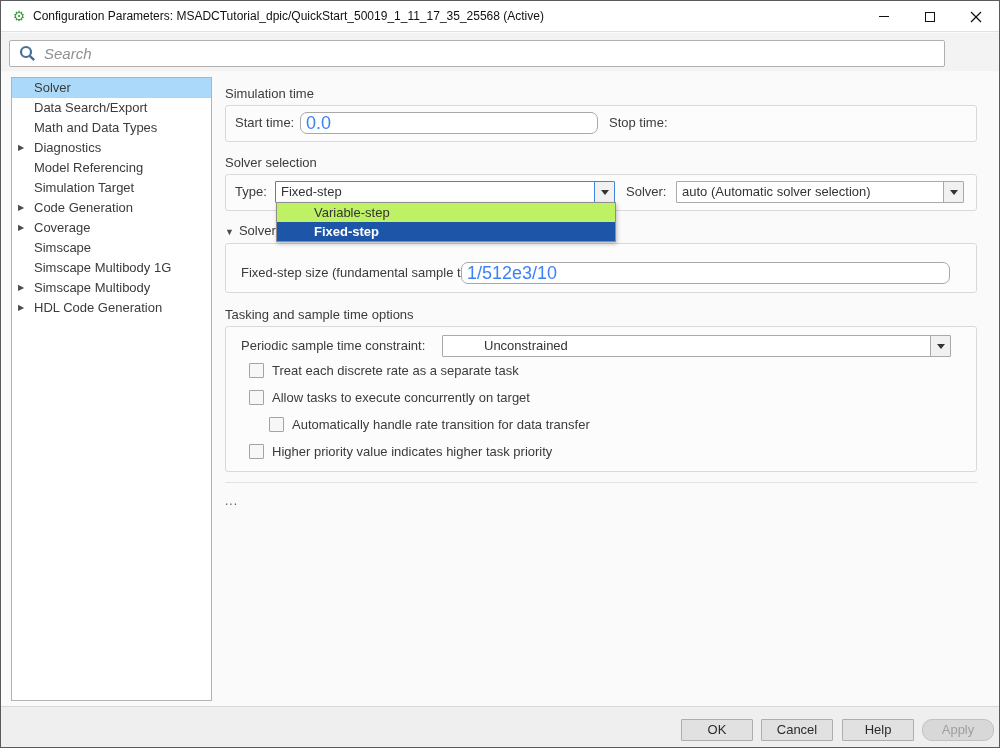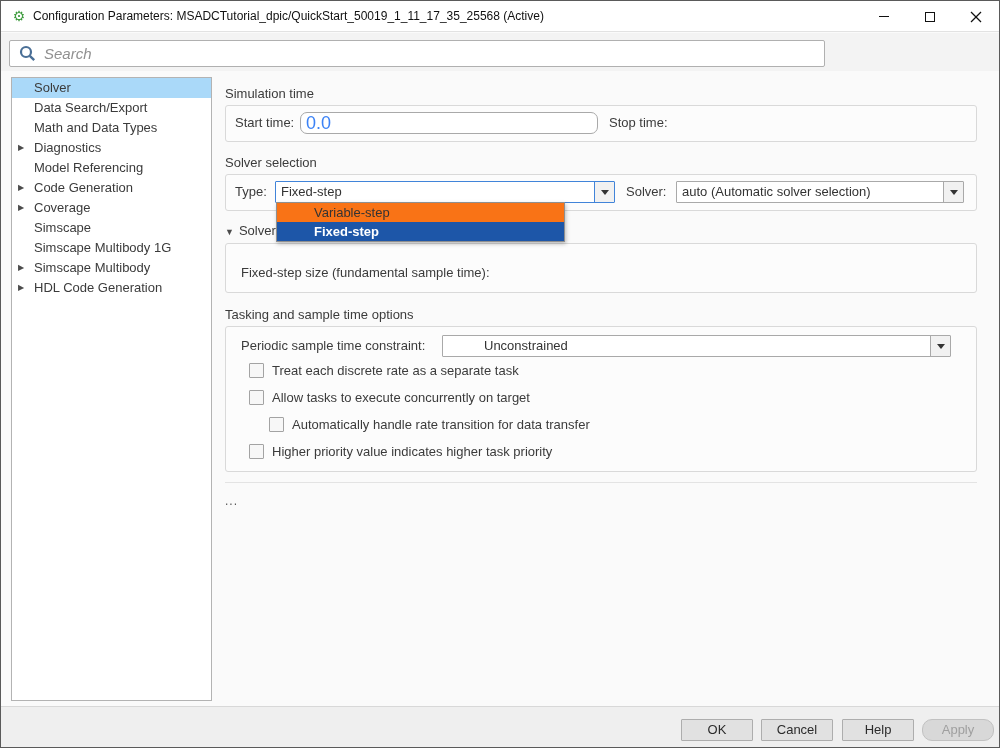--- a/index.html
+++ b/index.html
@@ -13,41 +13,41 @@
   #titlebar { position:absolute; left:0; top:0; width:100%; height:31px; background:#ffffff; border-bottom:1px solid #e2e2e2; }
   #app-icon { position:absolute; left:10px; top:7px; width:16px; height:16px; font-size:14px; line-height:16px; color:#3f9c3f; text-align:center; }
   #title-text { position:absolute; left:32px; top:8px; font-size:12px; color:#111; white-space:nowrap; }
   .win-btn { position:absolute; top:0; width:46px; height:31px; display:flex; align-items:center; justify-content:center; cursor:pointer; }
   #btn-min { right:92px; } #btn-max { right:46px; } #btn-close { right:0; }
   .min-glyph { width:10px; height:1px; background:#111; }
   .max-glyph { width:10px; height:10px; border:1px solid #111; }
   .close-glyph line { stroke:#111; stroke-width:1.2; }
   
   #search-row { position:absolute; left:0; top:32px; width:100%; height:38px; background:#f3f3f3; }
-  #search-box { position:absolute; left:8px; top:7px; width:816px; height:27px; background:#fff; border:1px solid #b0b0b0; border-radius:2px; display:flex; align-items:center; }
+  #search-box { position:absolute; left:8px; top:7px; width:936px; height:27px; background:#fff; border:1px solid #b0b0b0; border-radius:2px; display:flex; align-items:center; }
   #search-icon { margin:0 8px 0 9px; flex:0 0 auto; display:flex; }
   #search-placeholder { font-style:italic; font-size:15px; color:#909090; }
   
   #sidebar { position:absolute; left:10px; top:76px; width:201px; height:624px; background:#ffffff; border:1px solid #b3b3b3; }
   .tree-item { position:relative; height:20px; line-height:20px; padding-left:22px; white-space:nowrap; cursor:default; color:#3b3b3b; }
   .tree-item.selected { background:#aad9f9; }
   .tree-arrow { position:absolute; left:6px; top:0; width:12px; font-size:8px; line-height:20px; color:#4c4c4c; }
   
   .section-title { position:absolute; color:#3b3b3b; }
   .groupbox { position:absolute; left:224px; width:752px; background:#fcfcfc; border:1px solid #d9d9d9; border-radius:3px; }
   .field-label { position:absolute; color:#3b3b3b; line-height:22px; white-space:nowrap; }
   .text-input { position:absolute; height:22px; background:#fff; border:1px solid #a9a9a9; border-radius:7px; padding:0 5px; font-size:18px; line-height:20px; color:#3b82f6; white-space:nowrap; overflow:hidden; }
   .combobox { position:absolute; height:22px; background:#fff; border:1px solid #a9a9a9; border-radius:1px; display:flex; cursor:pointer; }
   .combobox.focused { border:1px solid #4184d9; }
   .combo-value { flex:1; padding:0 5px; line-height:20px; color:#333; white-space:nowrap; overflow:hidden; }
   .combo-arrow-btn { flex:0 0 20px; border-left:1px solid #a9a9a9; background:#f1f1f1; display:flex; align-items:center; justify-content:center; }
   .combobox.focused .combo-arrow-btn { border-left:1px solid #4184d9; }
   .tri-down { width:0; height:0; border-left:4px solid transparent; border-right:4px solid transparent; border-top:5px solid #333; }
   
-  #type-dropdown { position:absolute; left:275px; top:201px; width:289px; background:#f97316; border:1px solid #8f8f8f; z-index:30; box-shadow:1px 2px 4px rgba(0,0,0,.25); }
+  #type-dropdown { position:absolute; left:275px; top:201px; width:340px; background:#bef264; border:1px solid #8f8f8f; z-index:30; box-shadow:1px 2px 4px rgba(0,0,0,.25); }
   .dd-option { height:19px; line-height:19px; padding-left:37px; color:#333; cursor:pointer; }
   .dd-option.selected { background:#1d56a8; color:#fff; font-weight:bold; }
   
   #solver-details-header { position:absolute; left:224px; top:222px; color:#3b3b3b; cursor:pointer; }
   #solver-details-header .sec-arrow { font-size:9px; color:#4c4c4c; margin-right:5px; }
   
   .check-row { position:absolute; left:248px; height:16px; display:flex; align-items:center; }
   .checkbox { width:15px; height:15px; background:#f7f7f7; border:1px solid #a3a3a3; border-radius:1px; margin-right:8px; cursor:pointer; flex:0 0 auto; }
   .check-label { color:#3b3b3b; white-space:nowrap; }
   #ellipsis { position:absolute; left:224px; top:493px; color:#555; font-size:12px; letter-spacing:1px; }
@@ -91,20 +91,21 @@
       <span id="search-placeholder">Search</span>
     </div>
   </div>
 
   <div id="sidebar">
     <div class="tree-item selected"><span>Solver</span></div>
     <div class="tree-item"><span>Data Search/Export</span></div>
     <div class="tree-item"><span>Math and Data Types</span></div>
     <div class="tree-item"><span class="tree-arrow">▶</span><span>Diagnostics</span></div>
     <div class="tree-item"><span>Model Referencing</span></div>
+    <div class="tree-item"><span>Simulation Target</span></div>
     <div class="tree-item"><span class="tree-arrow">▶</span><span>Code Generation</span></div>
     <div class="tree-item"><span class="tree-arrow">▶</span><span>Coverage</span></div>
     <div class="tree-item"><span>Simscape</span></div>
     <div class="tree-item"><span>Simscape Multibody 1G</span></div>
     <div class="tree-item"><span class="tree-arrow">▶</span><span>Simscape Multibody</span></div>
     <div class="tree-item"><span class="tree-arrow">▶</span><span>HDL Code Generation</span></div>
   </div>
 
   <div class="section-title" style="left:224px; top:85px;">Simulation time</div>
   <div class="groupbox" style="top:104px; height:37px;"></div>
@@ -128,20 +129,21 @@
         <div class="tri-down"></div>
       </div>
   </div>
 
   <div id="solver-details-header">
     <span class="sec-arrow">▼</span><span>Solver</span>
   </div>
 
   <div class="groupbox" style="top:242px; height:50px;"></div>
   <div class="field-label" style="left:240px; top:261px;">Fixed-step size (fundamental sample time):</div>
+  <div class="text-input" style="left:460px; top:261px; width:489px;">1/512e3/10</div>
 
   <div class="section-title" style="left:224px; top:306px;">Tasking and sample time options</div>
   <div class="groupbox" style="top:325px; height:146px;"></div>
   <div class="field-label" style="left:240px; top:334px;">Periodic sample time constraint:</div>
   <div class="combobox" style="left:441px; top:334px; width:509px;padding-left:36px;">
     <div class="combo-value">Unconstrained</div>
     <div class="combo-arrow-btn">
         <div class="tri-down"></div>
       </div>
   </div>

